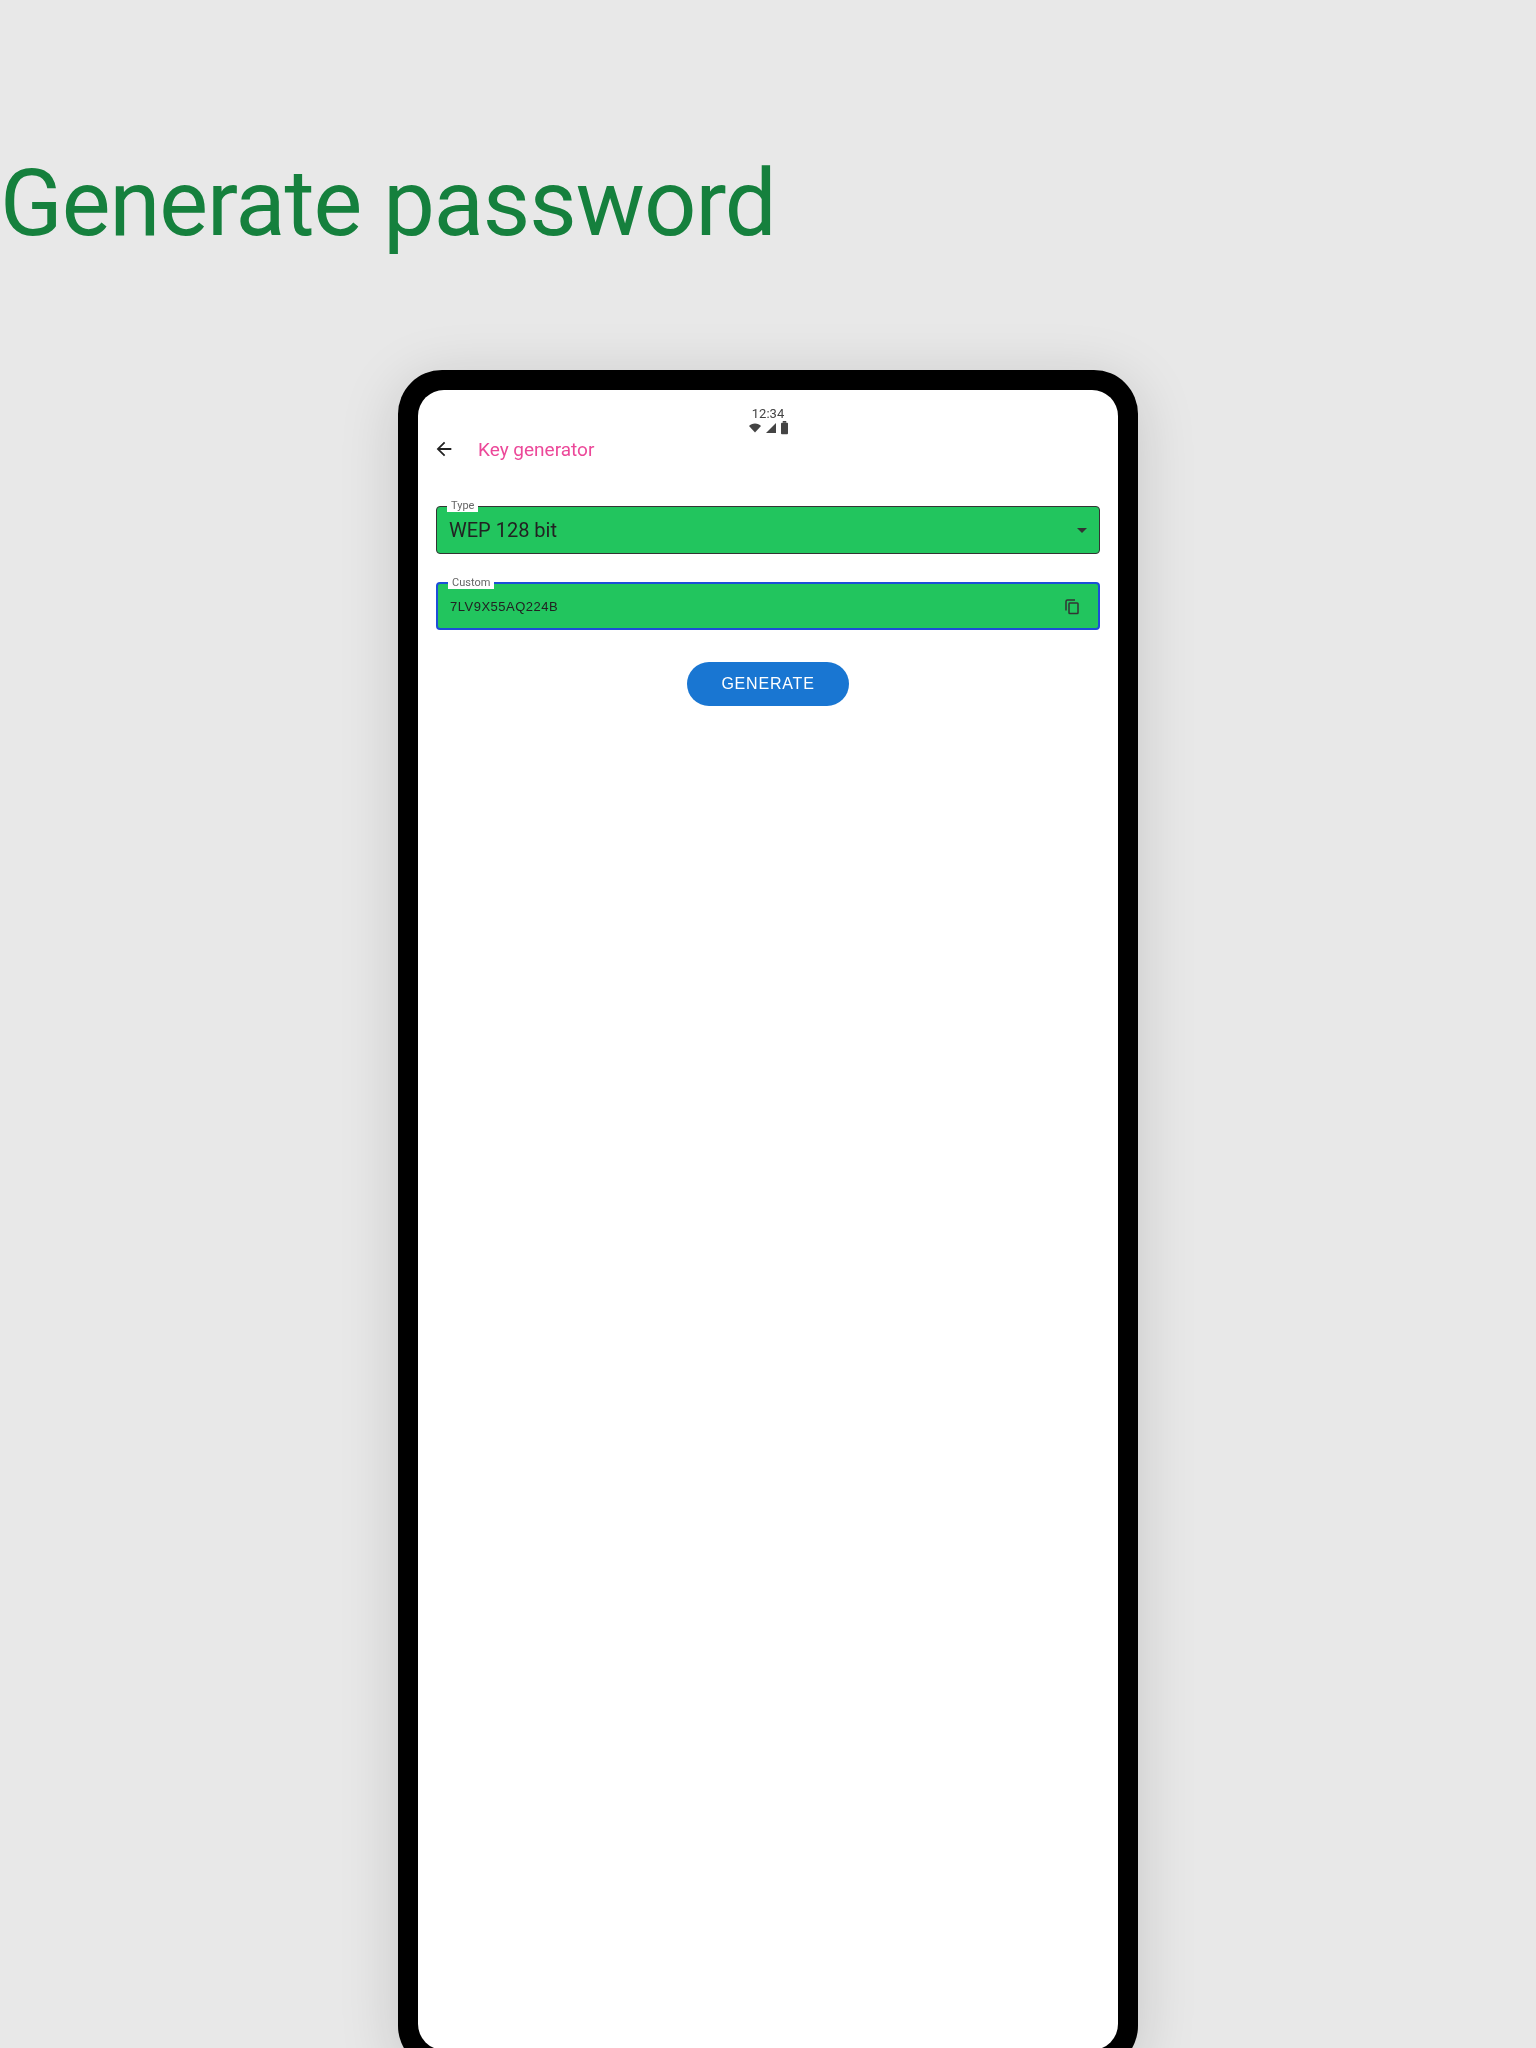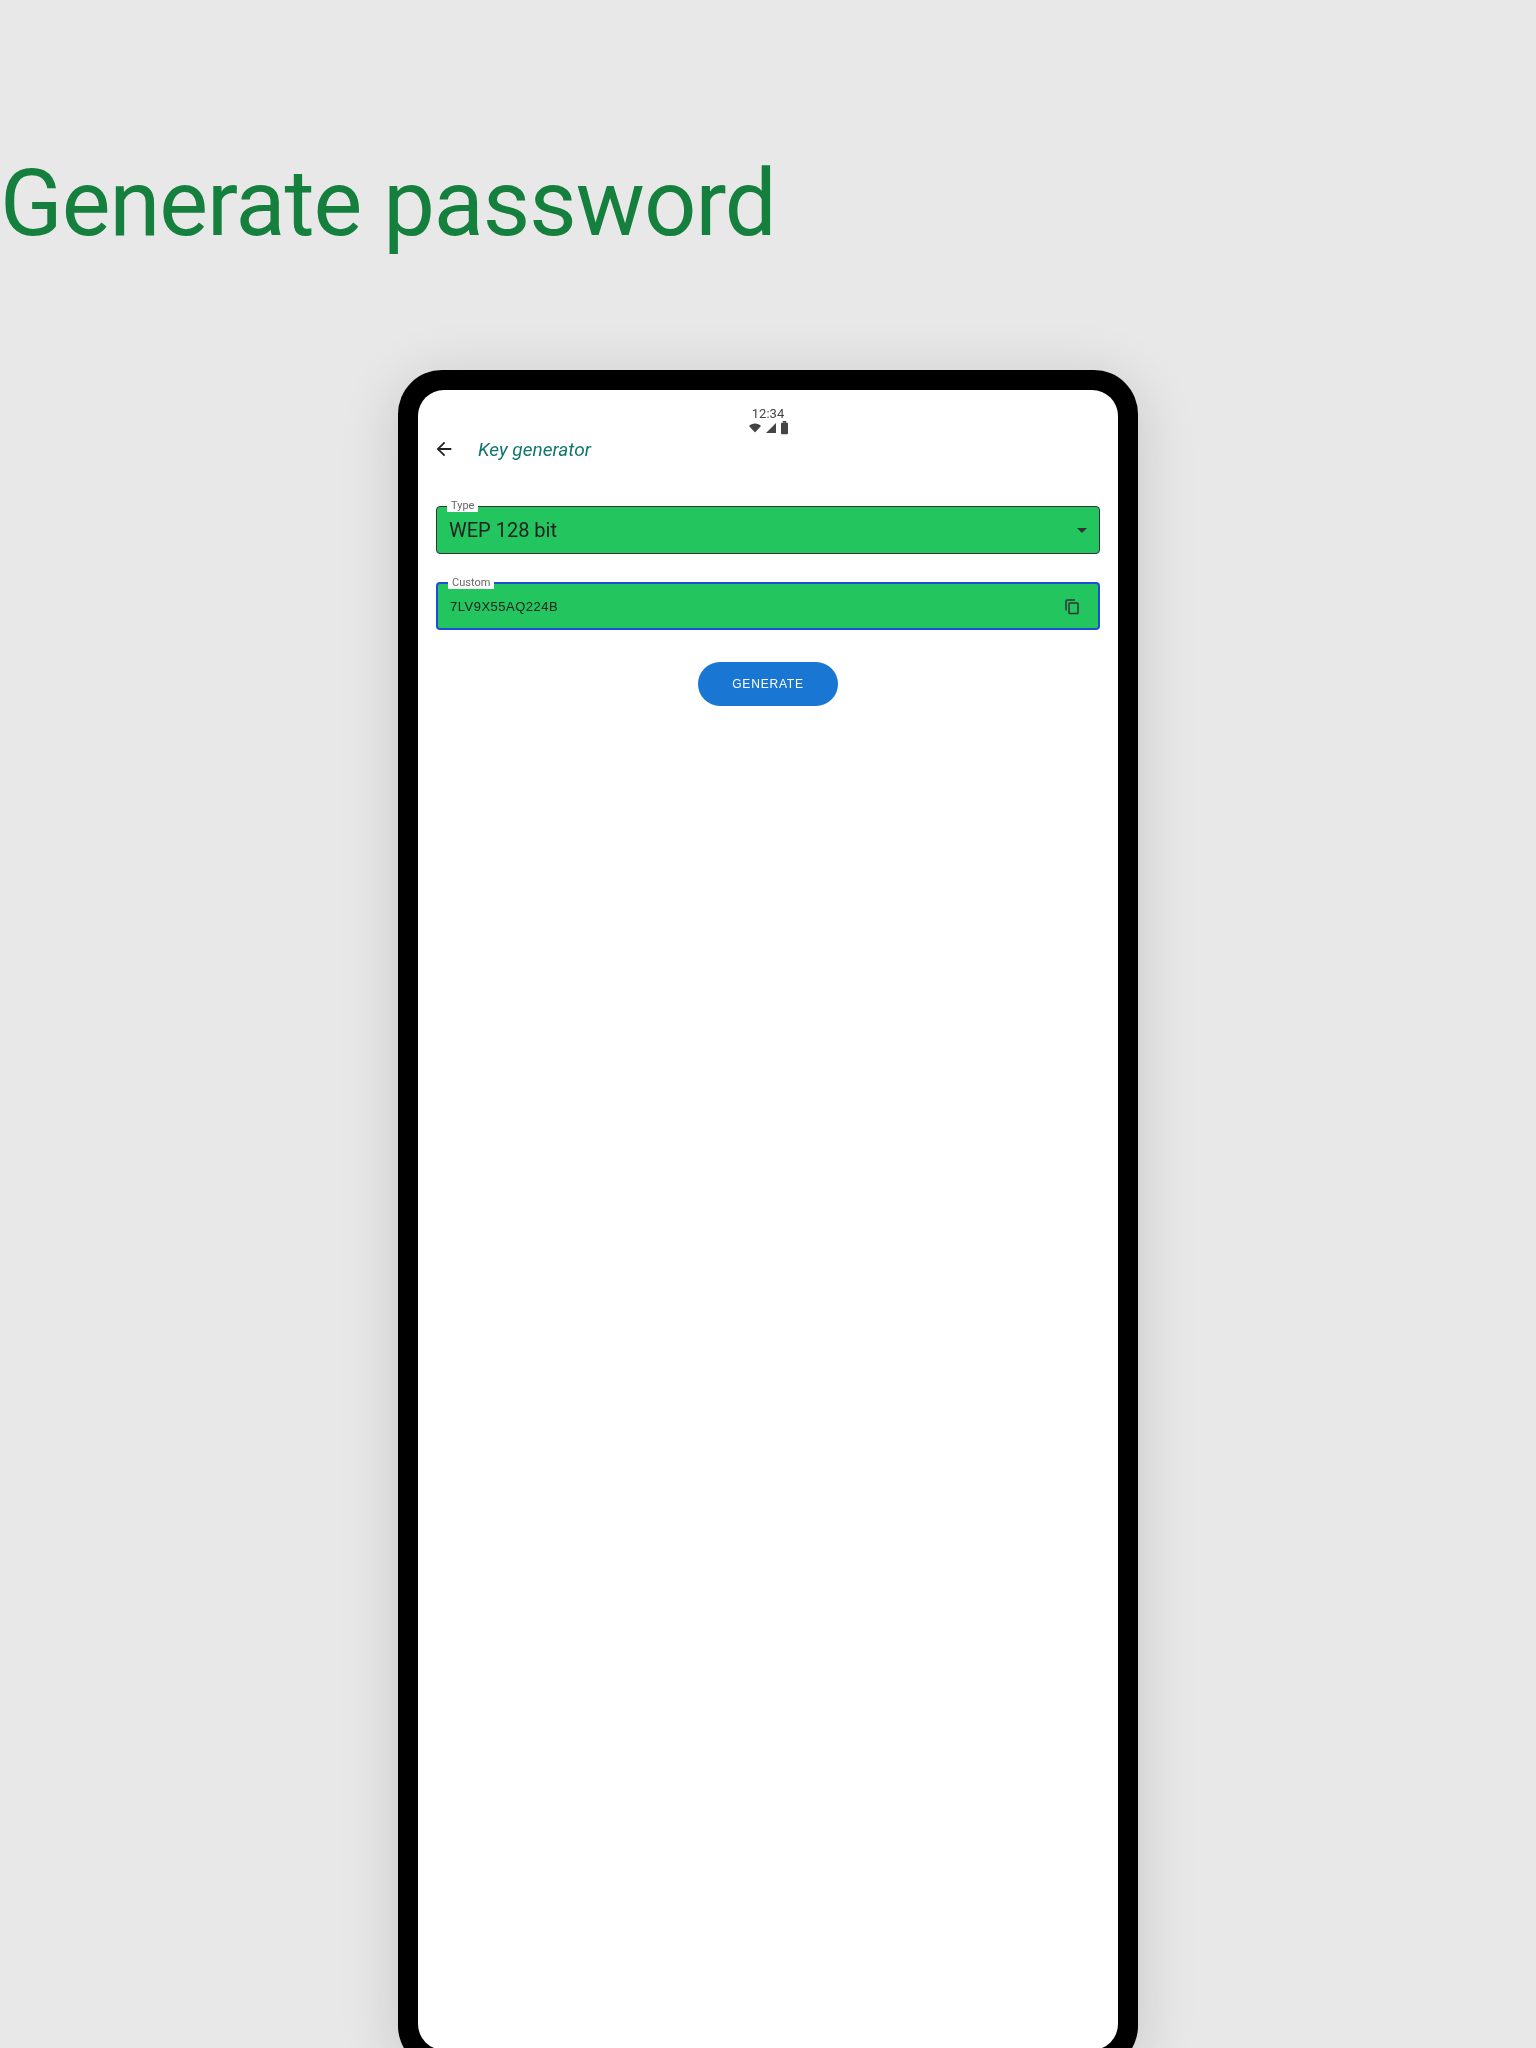--- a/index.html
+++ b/index.html
@@ -64,22 +64,21 @@
     gap: 22px;
   }
   .app-bar .back {
     width: 24px; height: 24px;
     display: flex; align-items: center; justify-content: center;
     cursor: pointer;
   }
   .app-bar-title {
     font-size: 19px;
     font-weight: 400;
-    color: #0f766e;
-    font-style: italic;
+    color: #ec4899;
   }
 
   .content {
     padding: 30px 18px 0 18px;
     display: flex;
     flex-direction: column;
     gap: 28px;
   }
 
   .outlined-field {
@@ -136,21 +135,21 @@
     justify-content: center;
     margin-top: 4px;
   }
   .generate-btn {
     background: #1976d2;
     color: #fff;
     border: none;
     border-radius: 24px;
     height: 44px;
     padding: 0 34px;
-    font-size: 12px;
+    font-size: 16px;
     font-weight: 500;
     letter-spacing: 0.8px;
     cursor: pointer;
   }
 </style>
 </head>
 <body>
 
 <h1 class="page-title">Generate password</h1>
 

